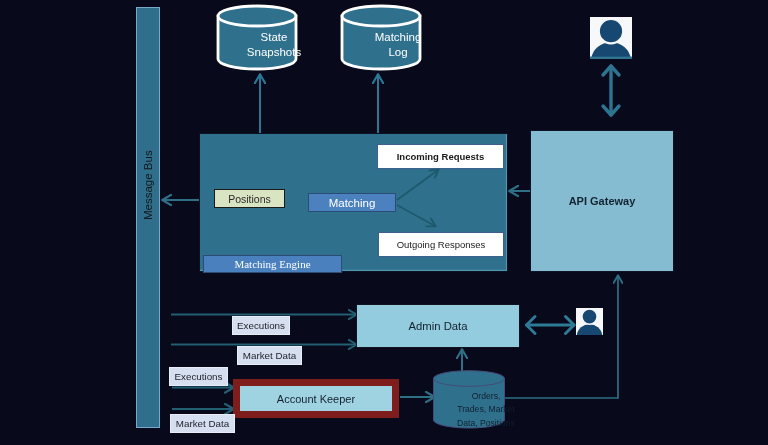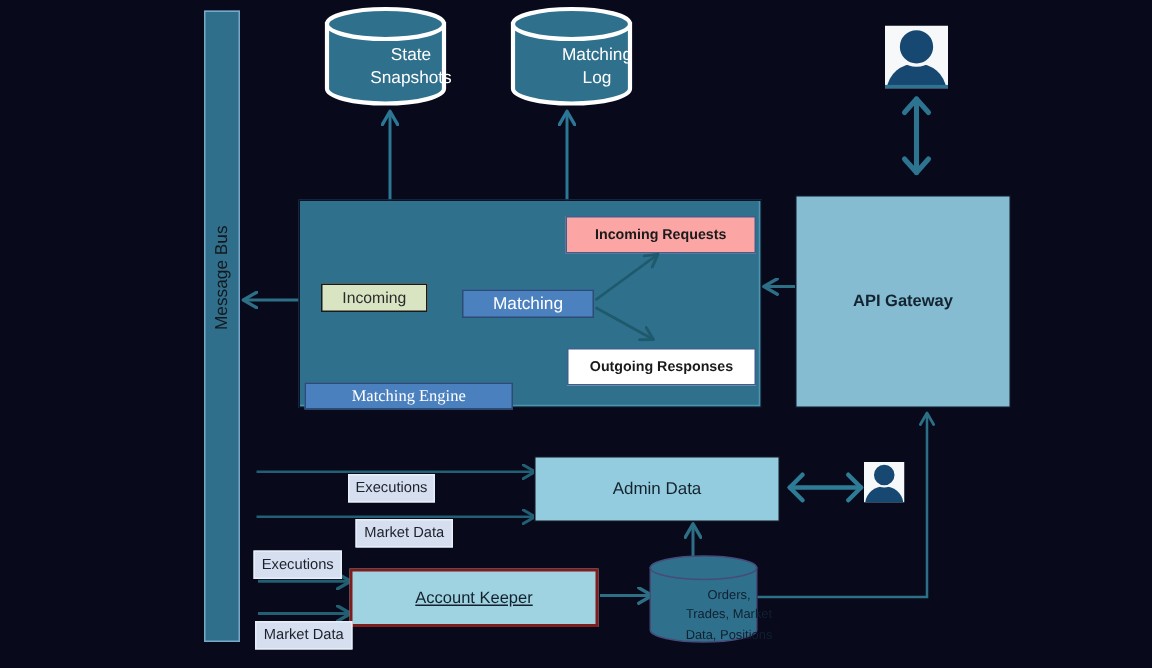--- a/index.html
+++ b/index.html
@@ -21,39 +21,39 @@
       box-shadow: inset -1.2px -1.2px 0 0 #4e93af;}
 
   .inner-box{box-sizing:border-box;display:flex;align-items:center;justify-content:center;}
 
   #publisher-box{left:214px;top:189px;width:71px;height:19px;background:#d9e4c2;
       border:1.5px solid #1a1a1a;color:#2a2a2a;font-size:10.5px;}
   #matching-box{left:308px;top:193px;width:88px;height:19px;background:#4c81bf;
       border:1px solid #2c4b75;color:#ffffff;font-size:11.5px;}
   #matching-engine-label{left:203px;top:255px;width:139px;height:18px;background:#4b80bf;
       border:1px solid #2c4b75;color:#ffffff;font-size:11px;font-family:Liberation Serif, serif;}
-  #incoming-requests{left:377px;top:144px;width:127px;height:25px;background:#fca5a5;
+  #incoming-requests{left:377px;top:144px;width:127px;height:25px;background:#ffffff;
       border:1.5px solid #3f5f8f;color:#1a1a1a;font-size:9.5px;font-weight:700;}
   #outgoing-responses{left:378px;top:232px;width:126px;height:25px;background:#ffffff;
-      border:1.5px solid #3f5f8f;color:#1a1a1a;font-size:9.5px;font-weight:700;}
+      border:1.5px solid #3f5f8f;color:#1a1a1a;font-size:9.5px;font-weight:400;}
 
   
   #api-gateway{left:530px;top:130px;width:144px;height:142px;background:#85bcd1;
       border:1px solid #0d1426;box-sizing:border-box;color:#132430;font-size:11px;
       display:flex;align-items:center;justify-content:center;font-weight:bold;}
 
   
   #admin-tools{left:356px;top:304px;width:164px;height:44px;background:#93ccdf;
       border:1px solid #10131e;box-sizing:border-box;color:#13222c;font-size:11.3px;
       display:flex;align-items:center;justify-content:center;}
 
   
   #account-keeper{left:233px;top:379px;width:166px;height:39px;background:#9fd3e2;
-      border:2px solid #7f1d1d;box-sizing:border-box;color:#13222c;font-size:11px;
-      display:flex;align-items:center;justify-content:center;text-decoration:underline;}
+      border:7px solid #7f1d1d;box-sizing:border-box;color:#13222c;font-size:11px;
+      display:flex;align-items:center;justify-content:center;}
 
   .tag{box-sizing:border-box;background:#d6dff0;border:1px solid #e8eef8;
       color:#1c2029;font-size:9.8px;display:flex;align-items:center;justify-content:center;}
 
   svg.overlay{position:absolute;left:0;top:0;width:768px;height:445px;overflow:visible;}
 
   .cyl-text{color:#ffffff;font-size:11.5px;text-align:center;line-height:15px;
       display:flex;flex-direction:column;align-items:center;justify-content:center;margin-left:17px;}
   #state-snapshots-text{left:217px;top:25px;width:80px;height:40px;}
   #execution-log-text{left:341px;top:25px;width:80px;height:40px;}
@@ -146,21 +146,21 @@
     <g>
       <path d="M433.5,378.5 L433.5,420 A35.5,8 0 0 0 504.5,420 L504.5,378.5 Z" fill="#2f708d" stroke="#464b79" stroke-width="1"></path>
       <ellipse cx="469" cy="378.5" rx="35.5" ry="7.8" fill="#2f708d" stroke="#464b79" stroke-width="1"></ellipse>
     </g>
   </svg>
 
   <div class="abs" id="message-bus"></div>
   <div class="abs" id="message-bus-label">Message Bus</div>
 
   <div class="abs" id="matching-engine-box"></div>
-  <div class="abs inner-box" id="publisher-box">Incoming</div>
+  <div class="abs inner-box" id="publisher-box">Positions</div>
   <div class="abs inner-box" id="matching-box">Matching</div>
   <div class="abs inner-box" id="matching-engine-label">Matching Engine</div>
   <div class="abs inner-box" id="incoming-requests">Incoming Requests</div>
   <div class="abs inner-box" id="outgoing-responses">Outgoing Responses</div>
 
   <svg class="overlay" viewBox="0 0 768 445" xmlns="http://www.w3.org/2000/svg">
     <defs>
       <marker id="ar2" markerWidth="6" markerHeight="6" refX="4.6" refY="3" orient="auto" markerUnits="strokeWidth">
         <path d="M0.5,0.4 L5,3 L0.5,5.6" fill="none" stroke="context-stroke" stroke-width="1.1" stroke-linecap="round" stroke-linejoin="round"></path>
       </marker>

